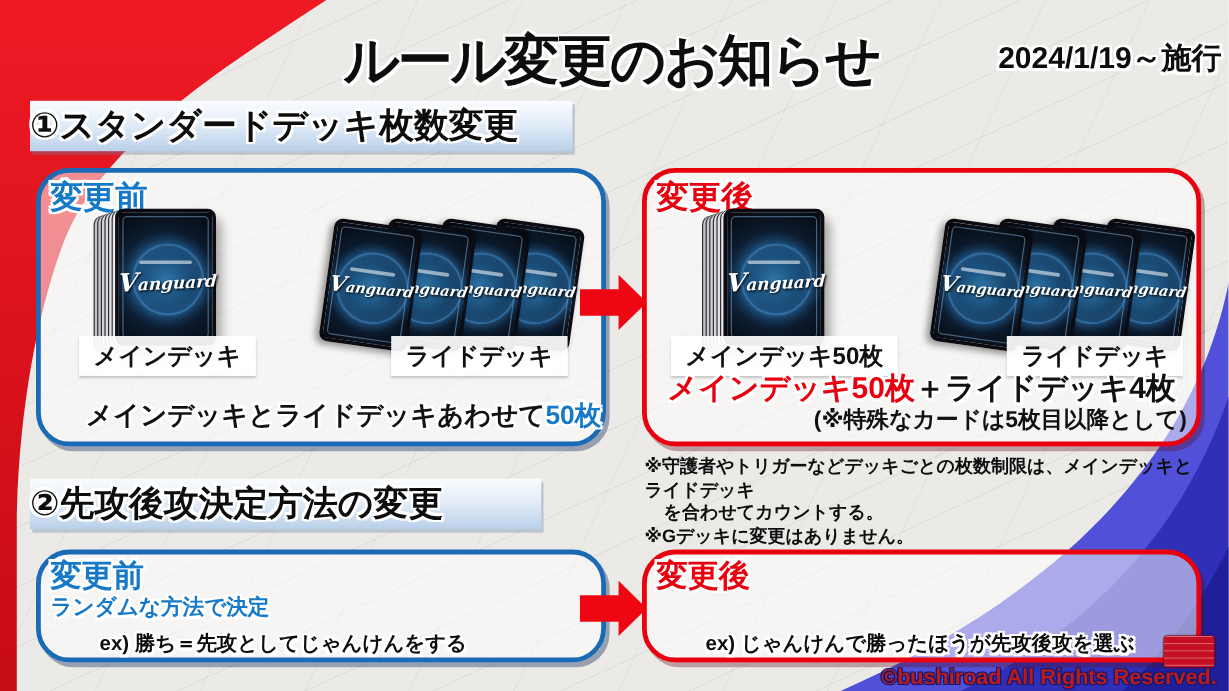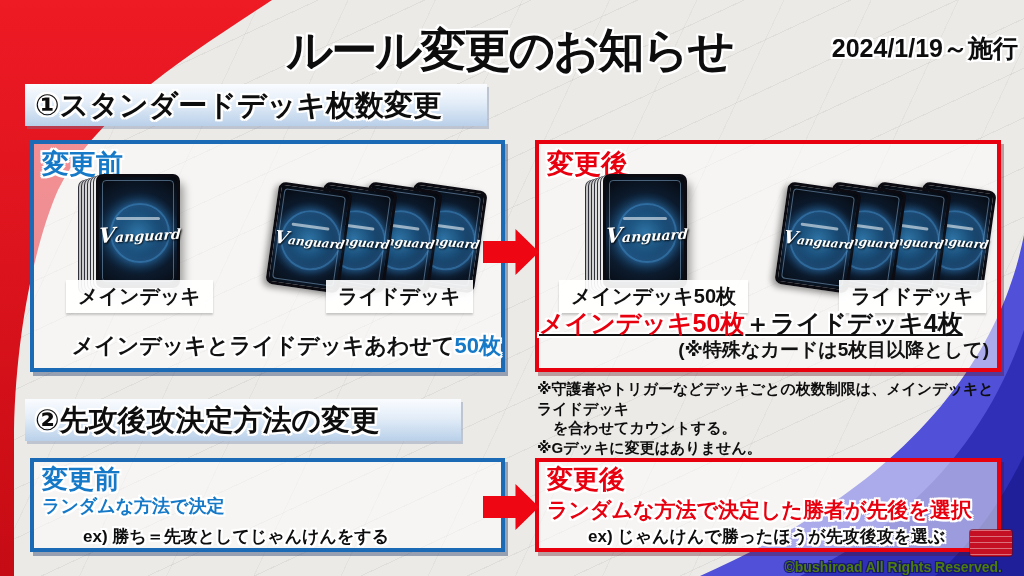--- a/index.html
+++ b/index.html
@@ -19,27 +19,27 @@
   .layer{position:absolute;z-index:2;}
 
   
   .sw{text-shadow:-2px -2px 0 #fff,2px -2px 0 #fff,-2px 2px 0 #fff,2px 2px 0 #fff,
        -2px 0 0 #fff,2px 0 0 #fff,0 -2px 0 #fff,0 2px 0 #fff;}
 
   .title{left:222px;top:6px;width:575px;height:64px;line-height:64px;
     text-align:center;font-size:46px;letter-spacing:-2px;color:#0d0d0d;margin-top:12px;}
   .date{left:762px;top:32px;width:256px;text-align:right;font-size:25px;color:#0d0d0d;}
 
-  .banner{height:42px;line-height:42px;padding-left:10px;font-size:29px;color:#0d0d0d;
+  .banner{height:42px;line-height:42px;font-size:29px;color:#0d0d0d;
     background:linear-gradient(180deg,#fafcff 0%,#e3edf8 45%,#b9d0e9 100%);
     box-shadow:2px 3px 0 rgba(110,130,165,.35);}
   .banner1{left:25px;top:84px;width:452px;}
   .banner2{left:25px;top:399px;width:426px;}
 
-  .panel{box-sizing:border-box;background:rgba(255,255,255,.52);}
+  .panel{box-sizing:border-box;background:rgba(255,255,255,.52);border-radius:28px;}
   .blue-panel{border:4px solid #1a6ab5;box-shadow:3px 4px 0 rgba(25,50,95,.4);}
   .red-panel{border:4px solid #e8000f;box-shadow:3px 4px 0 rgba(95,15,25,.35);}
   .p1{left:30px;top:140px;width:475px;height:232px;}
   .p2{left:535px;top:140px;width:466px;height:232px;}
   .p3{left:30px;top:458px;width:475px;height:94px;}
   .p4{left:535px;top:458px;width:466px;height:94px;}
 
   .panel-label{position:absolute;left:8px;top:2px;font-size:27px;white-space:nowrap;}
   .blue-t{color:#1579c8;}
   .red-t{color:#e8000f;}
@@ -77,39 +77,39 @@
   .fan .card:nth-child(1){z-index:4;}
   .fan .card:nth-child(2){z-index:3;}
   .fan .card:nth-child(3){z-index:2;}
   .fan .card:nth-child(4){z-index:1;}
   .fan .card-logo{font-size:12px;}
 
   .chip{position:absolute;z-index:5;font-size:20px;padding:3px 12px;white-space:nowrap;
     background:rgba(255,255,255,.92);color:#101010;box-shadow:0 2px 2px rgba(0,0,0,.2);}
 
   .summary1{position:absolute;left:0;right:0;bottom:7px;text-align:right;font-size:22px;z-index:5;}
-  .summary2{position:absolute;left:0;right:0;bottom:28px;text-align:left;font-size:25px;z-index:5;white-space:nowrap;text-decoration:underline;}
+  .summary2{position:absolute;left:0;right:0;bottom:28px;text-align:center;font-size:25px;z-index:5;white-space:nowrap;}
   .summary-note{position:absolute;right:8px;bottom:5px;font-size:19px;z-index:5;}
 
   .arrow{width:56px;height:46px;background:#ee0713;z-index:6;
     clip-path:polygon(0% 26%,58% 26%,58% 0%,100% 50%,58% 100%,58% 74%,0% 74%);}
   .a1{left:483px;top:229px;}
   .a2{left:483px;top:484px;}
 
   .notes{left:537px;top:379px;width:470px;font-size:15px;line-height:1.3;color:#0d0d0d;}
   .notes .indent{padding-left:16px;}
 
   .rule-line{position:absolute;left:8px;top:32px;font-size:18px;white-space:nowrap;}
   .p4 .rule-line{font-size:21px;top:34px;}
   .example-line{position:absolute;left:8px;top:63px;font-size:17px;color:#0d0d0d;white-space:nowrap;margin-left:41px;}
 
   .stamp{left:970px;top:530px;width:42px;height:26px;background:#c41022;border-radius:3px;z-index:3;
     background-image:linear-gradient(rgba(255,255,255,.4) 1px, rgba(255,255,255,0) 1px);
     background-size:100% 6px;box-shadow:0 0 0 1px rgba(120,0,10,.6);}
-  .copyright{right:22px;bottom:1px;font-size:14px;color:#4d7c0f;z-index:3;
+  .copyright{right:10px;bottom:1px;font-size:18px;color:#b91c1c;z-index:3;
     text-shadow:1px 1px 0 #181870,-1px 1px 0 #181870,1px -1px 0 #181870,-1px -1px 0 #181870;}
 </style>
 </head>
 <body>
 
 <div id="stage">
 
   <svg class="bg-svg" viewBox="0 0 1024 576">
     <defs>
       <linearGradient id="redg" x1="0" y1="0" x2="0" y2="1">
@@ -210,20 +210,19 @@
   <div class="layer panel blue-panel p3">
     <div class="panel-label blue-t sw" style="font-size:26px;top:0;">変更前</div>
     <div class="rule-line blue-t sw">ランダムな方法で決定</div>
     <div class="example-line sw">ex) 勝ち＝先攻としてじゃんけんをする</div>
   </div>
 
   <div class="layer arrow a2"></div>
 
   <div class="layer panel red-panel p4">
     <div class="panel-label red-t sw" style="font-size:26px;top:0;">変更後</div>
-    <div class="rule-line red-t sw">ランダムな方法で決定した勝者が先後を選択</div>
     <div class="example-line sw">ex) じゃんけんで勝ったほうが先攻後攻を選ぶ</div>
   </div>
 
   <div class="layer stamp"></div>
   <div class="layer copyright">©bushiroad All Rights Reserved.</div>
 
 </div>
 
 </body></html>

